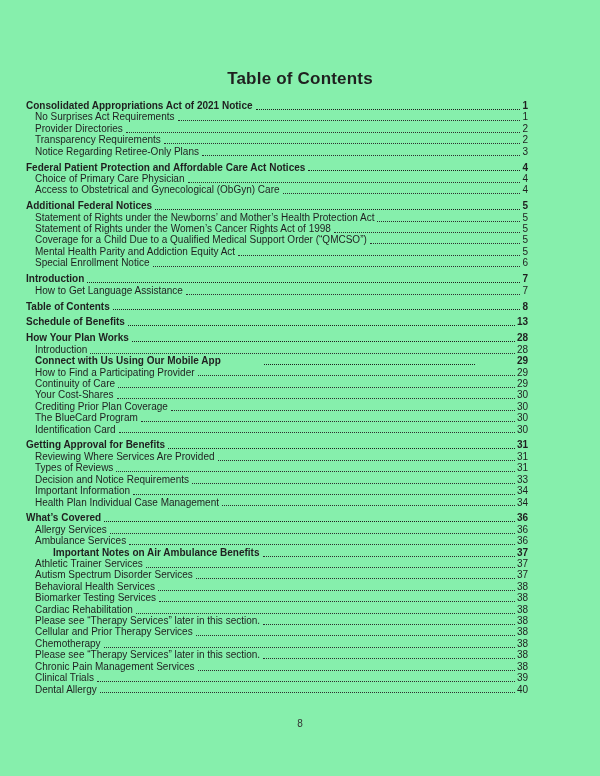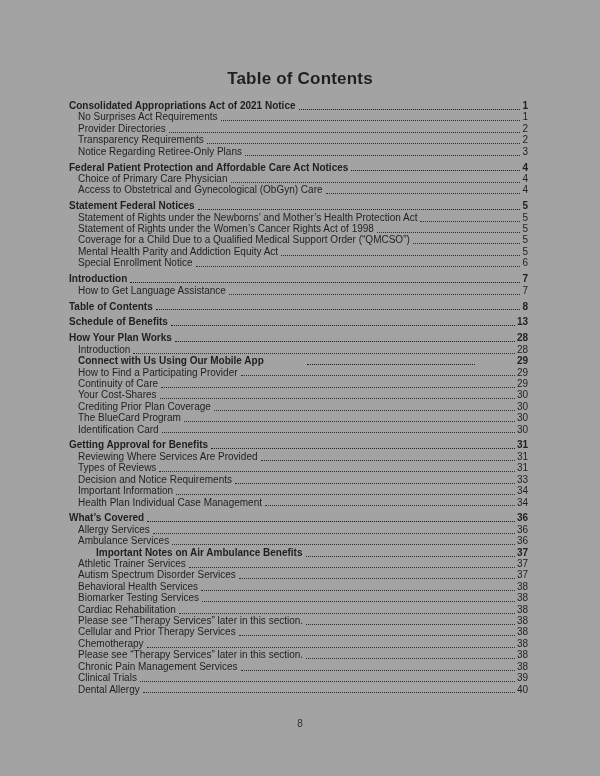--- a/index.html
+++ b/index.html
@@ -4,35 +4,35 @@
 <style>
   html, body {
     margin: 0;
     padding: 0;
     background: #ffffff;
   }
   .page {
     position: relative;
     width: 600px;
     height: 776px;
-    background: #a3a3a3;
+    background: #86efac;
     color: #1f1f1f;
     font-family: "Liberation Sans", sans-serif;
     overflow: hidden;
   }
   .doc-title {
     padding-top: 70px;
     text-align: center;
     font-size: 17px;
     line-height: 17px;
     font-weight: bold;
     letter-spacing: 0.2px;
   }
   .toc {
-    margin: 13px 72px 0 69px;
+    margin: 13px 72px 0 26px;
   }
   .toc-row {
     display: flex;
     align-items: baseline;
     font-size: 10px;
     line-height: 11.4px;
     white-space: nowrap;
   }
   .toc-row.lvl1 {
     font-weight: bold;
@@ -107,21 +107,21 @@
         <span class="label">Choice of Primary Care Physician</span>
         <span class="leader"></span>
         <span class="pagenum">4</span>
       </div>
       <div class="toc-row lvl2">
         <span class="label">Access to Obstetrical and Gynecological (ObGyn) Care</span>
         <span class="leader"></span>
         <span class="pagenum">4</span>
       </div>
       <div class="toc-row lvl1">
-        <span class="label">Statement Federal Notices</span>
+        <span class="label">Additional Federal Notices</span>
         <span class="leader"></span>
         <span class="pagenum">5</span>
       </div>
       <div class="toc-row lvl2">
         <span class="label">Statement of Rights under the Newborns’ and Mother’s Health Protection Act</span>
         <span class="leader"></span>
         <span class="pagenum">5</span>
       </div>
       <div class="toc-row lvl2">
         <span class="label">Statement of Rights under the Women’s Cancer Rights Act of 1998</span>

